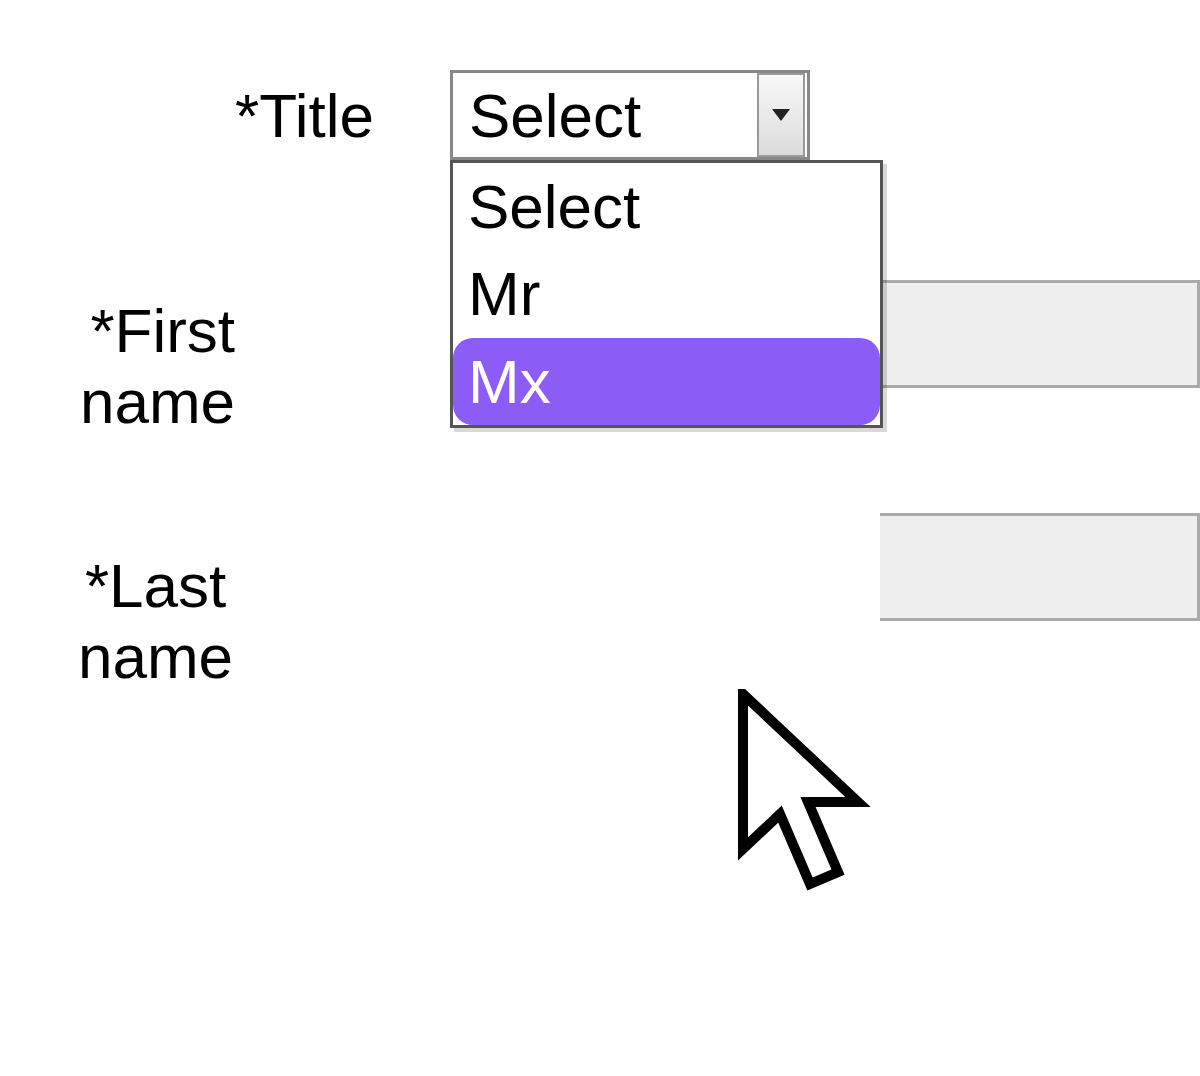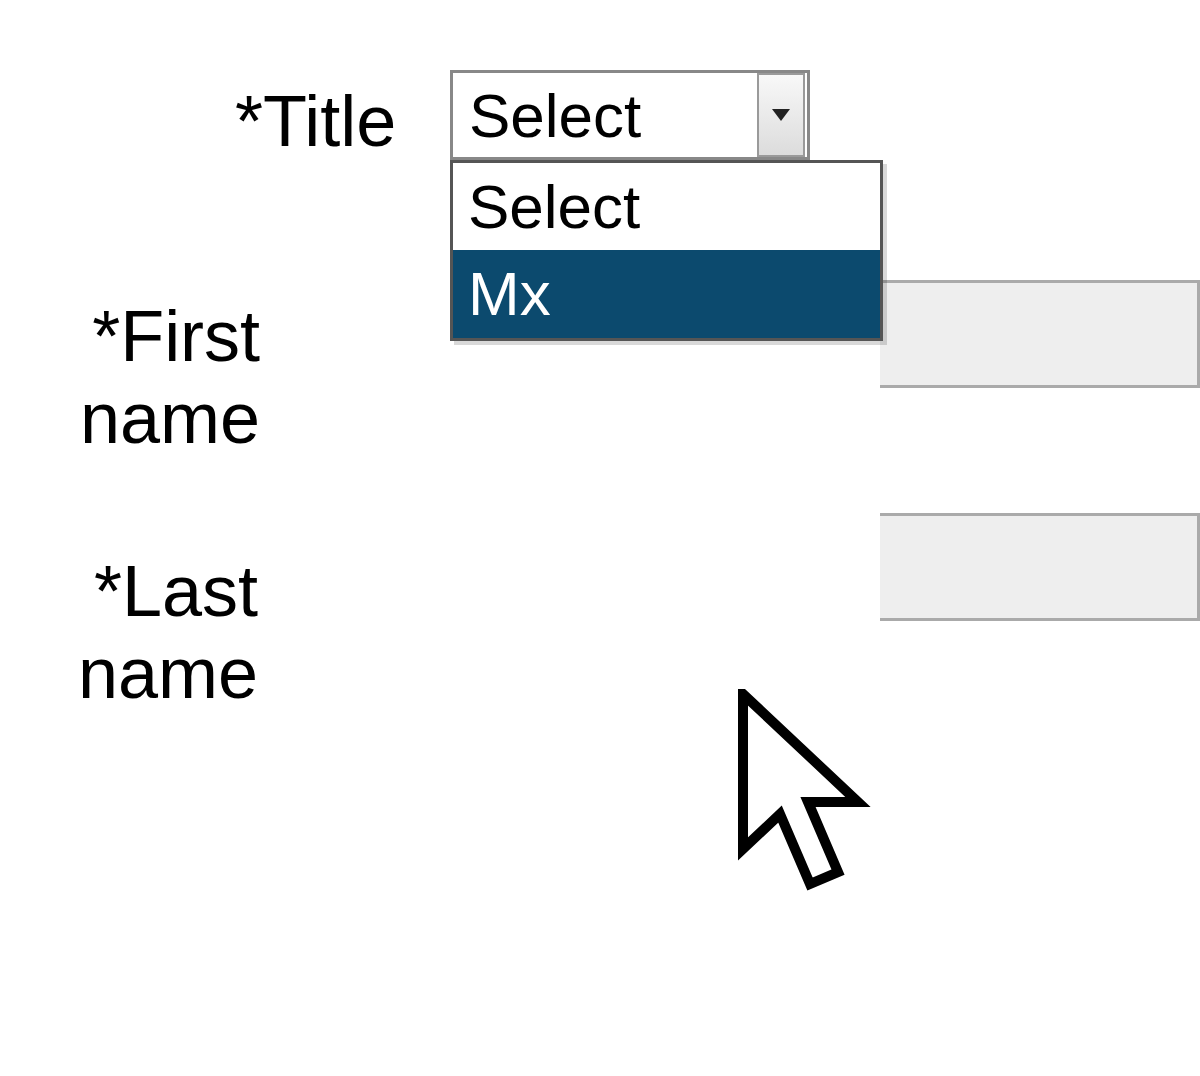--- a/index.html
+++ b/index.html
@@ -20,21 +20,21 @@
       left: 0;
       top: 0;
       width: 100%;
     }
     .form-row {
       display: flex;
       align-items: center;
       position: absolute;
     }
     .label {
-      font-size: 72px;
+      font-size: 62px;
       color: #000;
       text-align: right;
       font-weight: normal;
     }
     .title-row {
       left: 0;
       top: 80px;
     }
     .title-row .label {
       position: absolute;
@@ -86,20 +86,21 @@
       top: 0;
     }
     .lastname-row {
       left: 0;
       top: 550px;
     }
     .lastname-row .label {
       position: absolute;
       left: 78px;
       top: 0;
+      text-align: center;
     }
     .text-input {
       position: absolute;
       background: #eeeeee;
       border: 3px solid #aaa;
       height: 108px;
     }
     .firstname-input {
       left: 880px;
       top: 280px;
@@ -123,22 +124,23 @@
     }
     .dropdown-option {
       font-size: 62px;
       color: #000;
       padding: 8px 0 8px 15px;
       line-height: 1.15;
       cursor: pointer;
       white-space: nowrap;
     }
     .dropdown-option.highlighted {
-      background: #0c4a6e;
+      background: #8b5cf6;
       color: #fff;
+      border-radius: 20px;
     }
     .cursor {
       position: absolute;
       left: 738px;
       top: 689px;
       pointer-events: none;
     }
   </style>
 </head>
 <body>
@@ -162,20 +164,21 @@
 
   <div class="form-row lastname-row">
     <span class="label">*Last name</span>
   </div>
 
   <div class="text-input firstname-input"></div>
   <div class="text-input lastname-input"></div>
 
   <div class="dropdown-list">
     <div class="dropdown-option">Select</div>
+    <div class="dropdown-option">Mr</div>
     <div class="dropdown-option highlighted">Mx</div>
   </div>
 
   <svg class="cursor" width="170" height="230" viewBox="0 0 170 230">
     <path d="M 5 5 L 5 160 L 42 125 L 72 195 L 100 183 L 70 113 L 120 113 Z" fill="#ffffff" stroke="#000000" stroke-width="10" stroke-linejoin="miter"></path>
   </svg>
 
 </div>
 
 </body></html>

